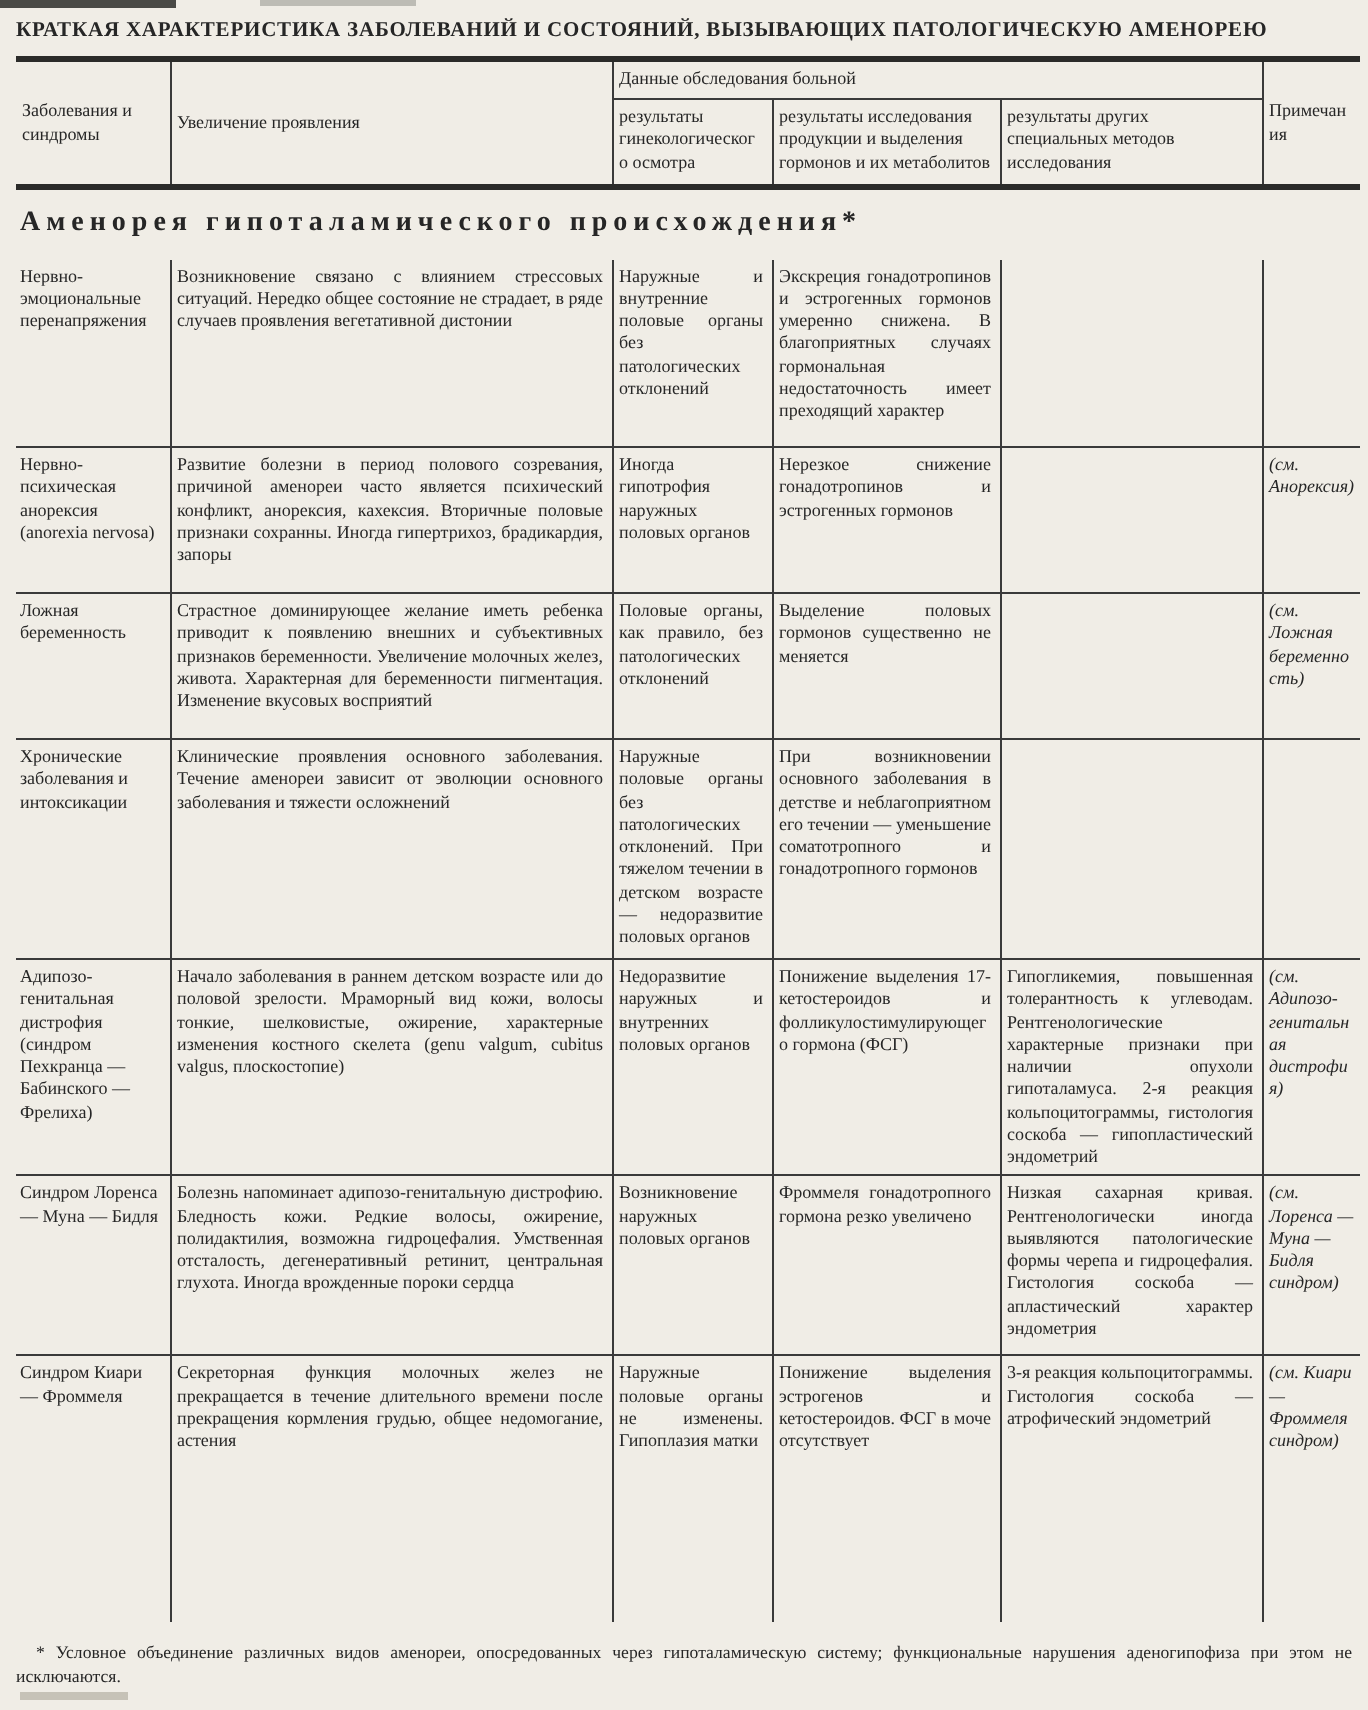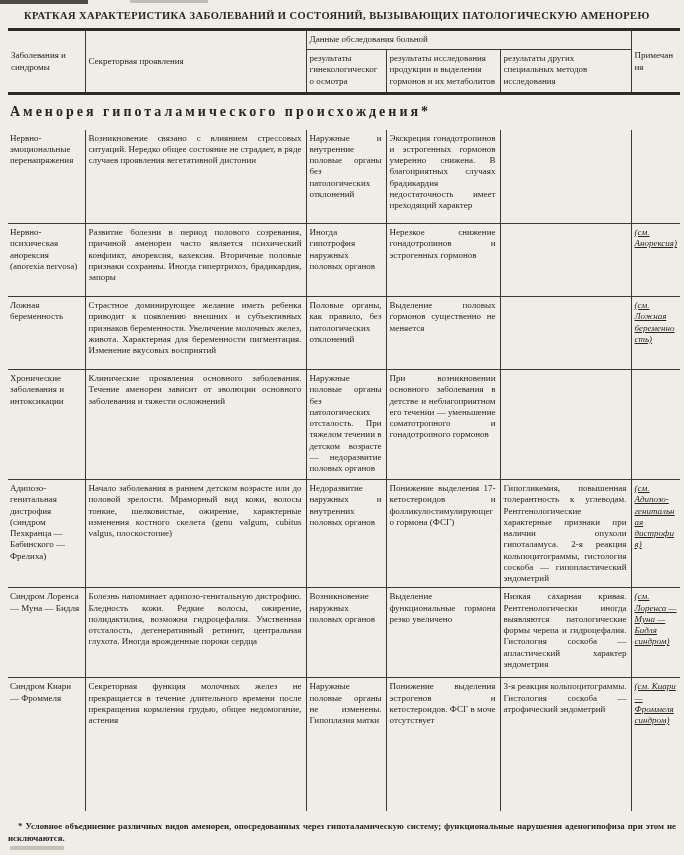--- a/index.html
+++ b/index.html
@@ -15,21 +15,21 @@
     font-family:"Liberation Serif","DejaVu Serif",serif;
     color:var(--ink);
   }
   .artifact{position:absolute;pointer-events:none;}
   .artifact-top1{left:0;top:0;width:88px;height:4px;background:#4a4a46;}
   .artifact-top2{left:130px;top:0;width:78px;height:3px;background:#93938d;opacity:.55;}
   .artifact-bottom{left:10px;top:846px;width:54px;height:4px;background:#c6c2b7;}
 
   .title{
     font-size:10.5px;font-weight:bold;letter-spacing:.4px;
-    padding:10px 4px 0 24px;white-space:nowrap;
+    padding:10px 4px 0 8px;white-space:nowrap;
   }
 
   table.tbl{
     border-collapse:collapse;table-layout:fixed;
     width:672px;margin:7px 0 0 8px;
   }
   th,td{
     border-right:1px solid var(--rule);
     vertical-align:top;text-align:left;
     font-size:9px;line-height:1.25;font-weight:normal;
@@ -50,34 +50,34 @@
   .section-row td{
     border:none;height:36px;vertical-align:bottom;
     padding:0 0 9px 2px;
     font-weight:bold;font-size:14px;letter-spacing:3px;
     white-space:nowrap;overflow:visible;
   }
   tr.data-row+tr.data-row>td{border-top:1px solid var(--rule);}
 
   td.c-disease{padding-left:2px;text-align:left;}
   td.c-clinical,td.c-gyn,td.c-horm,td.c-other{text-align:justify;}
-  td.c-notes{font-style:italic;padding-right:2px;text-decoration:underline;}
+  td.c-notes{font-style:italic;padding-right:2px;}
 
   .r1 td{height:94px;}
   .r2 td{height:73px;}
   .r3 td{height:73px;}
   .r4 td{height:110px;}
   .r5 td{height:107px;margin-left:12px;}
   .r6 td{height:90px;}
   .r7 td{height:133px;margin-top:41px;}
 
   .footnote{
     margin:10px 8px 0 8px;
     font-size:8.8px;line-height:1.35;
-    text-align:justify;text-indent:10px;font-weight:bold;
+    text-align:justify;text-indent:10px;
   }
 </style>
 </head>
 <body>
 
 <div class="artifact artifact-top1"></div>
 <div class="artifact artifact-top2"></div>
 
 <h1 class="title">КРАТКАЯ ХАРАКТЕРИСТИКА ЗАБОЛЕВАНИЙ И СОСТОЯНИЙ, ВЫЗЫВАЮЩИХ ПАТОЛОГИЧЕСКУЮ АМЕНОРЕЮ</h1>
 
@@ -86,39 +86,39 @@
     <col style="width:77px">
       <col style="width:221px">
       <col style="width:80px">
     <col style="width:114px">
       <col style="width:131px">
       <col style="width:49px">
   </colgroup>
   <thead>
     <tr class="row-top">
       <th rowspan="2" class="th-span">Заболевания и синдромы</th>
-      <th rowspan="2" class="th-span">Секреторная проявления</th>
+      <th rowspan="2" class="th-span">Увеличение проявления</th>
       <th colspan="3" class="group">Данные обследования больной</th>
       <th rowspan="2" class="th-span bl">Примечания</th>
     </tr>
     <tr>
       <th class="sub">результаты гинекологического осмотра</th>
       <th class="sub">результаты исследования продукции и выделения гормонов и их метаболитов</th>
       <th class="sub">результаты других специальных методов исследования</th>
     </tr>
   </thead>
   <tbody>
     <tr class="section-row">
       <td colspan="6">Аменорея гипоталамического происхождения*</td>
     </tr>
     <tr class="data-row r1">
       <td class="c-disease">Нервно-эмоциональные перенапряжения</td>
       <td class="c-clinical">Возникновение связано с влиянием стрессовых ситуаций. Нередко общее состояние не страдает, в ряде случаев проявления вегетативной дистонии</td>
       <td class="c-gyn">Наружные и внутренние половые органы без патологических отклонений</td>
-      <td class="c-horm">Экскреция гонадотропинов и эстрогенных гормонов умеренно снижена. В благоприятных случаях брадикардия недостаточность имеет преходящий характер</td>
+      <td class="c-horm">Экскреция гонадотропинов и эстрогенных гормонов умеренно снижена. В благоприятных случаях гормональная недостаточность имеет преходящий характер</td>
       <td class="c-other"></td>
       <td class="c-notes"></td>
     </tr>
     <tr class="data-row r2">
       <td class="c-disease">Нервно-психическая анорексия (anorexia nervosa)</td>
       <td class="c-clinical">Развитие болезни в период полового созревания, причиной аменореи часто является психический конфликт, анорексия, кахексия. Вторичные половые признаки сохранны. Иногда гипертрихоз, брадикардия, запоры</td>
       <td class="c-gyn">Иногда гипотрофия наружных половых органов</td>
       <td class="c-horm">Нерезкое снижение гонадотропинов и эстрогенных гормонов</td>
       <td class="c-other"></td>
       <td class="c-notes">(см. Анорексия)</td>
@@ -127,38 +127,38 @@
       <td class="c-disease">Ложная беременность</td>
       <td class="c-clinical">Страстное доминирующее желание иметь ребенка приводит к появлению внешних и субъективных признаков беременности. Увеличение молочных желез, живота. Характерная для беременности пигментация. Изменение вкусовых восприятий</td>
       <td class="c-gyn">Половые органы, как правило, без патологических отклонений</td>
       <td class="c-horm">Выделение половых гормонов существенно не меняется</td>
       <td class="c-other"></td>
       <td class="c-notes">(см. Ложная беременность)</td>
     </tr>
     <tr class="data-row r4">
       <td class="c-disease">Хронические заболевания и интоксикации</td>
       <td class="c-clinical">Клинические проявления основного заболевания. Течение аменореи зависит от эволюции основного заболевания и тяжести осложнений</td>
-      <td class="c-gyn">Наружные половые органы без патологических отсталость. При тяжелом течении в детском возрасте — недоразвитие половых органов</td>
+      <td class="c-gyn">Наружные половые органы без патологических отклонений. При тяжелом течении в детском возрасте — недоразвитие половых органов</td>
       <td class="c-horm">При возникновении основного заболевания в детстве и неблагоприятном его течении — уменьшение соматотропного и гонадотропного гормонов</td>
       <td class="c-other"></td>
       <td class="c-notes"></td>
     </tr>
     <tr class="data-row r5">
       <td class="c-disease">Адипозо-генитальная дистрофия (синдром Пехкранца — Бабинского — Фрелиха)</td>
       <td class="c-clinical">Начало заболевания в раннем детском возрасте или до половой зрелости. Мраморный вид кожи, волосы тонкие, шелковистые, ожирение, характерные изменения костного скелета (genu valgum, cubitus valgus, плоскостопие)</td>
       <td class="c-gyn">Недоразвитие наружных и внутренних половых органов</td>
       <td class="c-horm">Понижение выделения 17-кетостероидов и фолликулостимулирующего гормона (ФСГ)</td>
       <td class="c-other">Гипогликемия, повышенная толерантность к углеводам. Рентгенологические характерные признаки при наличии опухоли гипоталамуса. 2-я реакция кольпоцитограммы, гистология соскоба — гипопластический эндометрий</td>
       <td class="c-notes">(см. Адипозо-генитальная дистрофия)</td>
     </tr>
     <tr class="data-row r6">
       <td class="c-disease">Синдром Лоренса — Муна — Бидля</td>
       <td class="c-clinical">Болезнь напоминает адипозо-генитальную дистрофию. Бледность кожи. Редкие волосы, ожирение, полидактилия, возможна гидроцефалия. Умственная отсталость, дегенеративный ретинит, центральная глухота. Иногда врожденные пороки сердца</td>
       <td class="c-gyn">Возникновение наружных половых органов</td>
-      <td class="c-horm">Выделение функциональные гормона резко увеличено</td>
+      <td class="c-horm">Фроммеля гонадотропного гормона резко увеличено</td>
       <td class="c-other">Низкая сахарная кривая. Рентгенологически иногда выявляются патологические формы черепа и гидроцефалия. Гистология соскоба — апластический характер эндометрия</td>
       <td class="c-notes">(см. Лоренса — Муна — Бидля синдром)</td>
     </tr>
     <tr class="data-row r7">
       <td class="c-disease">Синдром Киари — Фроммеля</td>
       <td class="c-clinical">Секреторная функция молочных желез не прекращается в течение длительного времени после прекращения кормления грудью, общее недомогание, астения</td>
       <td class="c-gyn">Наружные половые органы не изменены. Гипоплазия матки</td>
       <td class="c-horm">Понижение выделения эстрогенов и кетостероидов. ФСГ в моче отсутствует</td>
       <td class="c-other">3-я реакция кольпоцитограммы. Гистология соскоба — атрофический эндометрий</td>
       <td class="c-notes">(см. Киари — Фроммеля синдром)</td>

